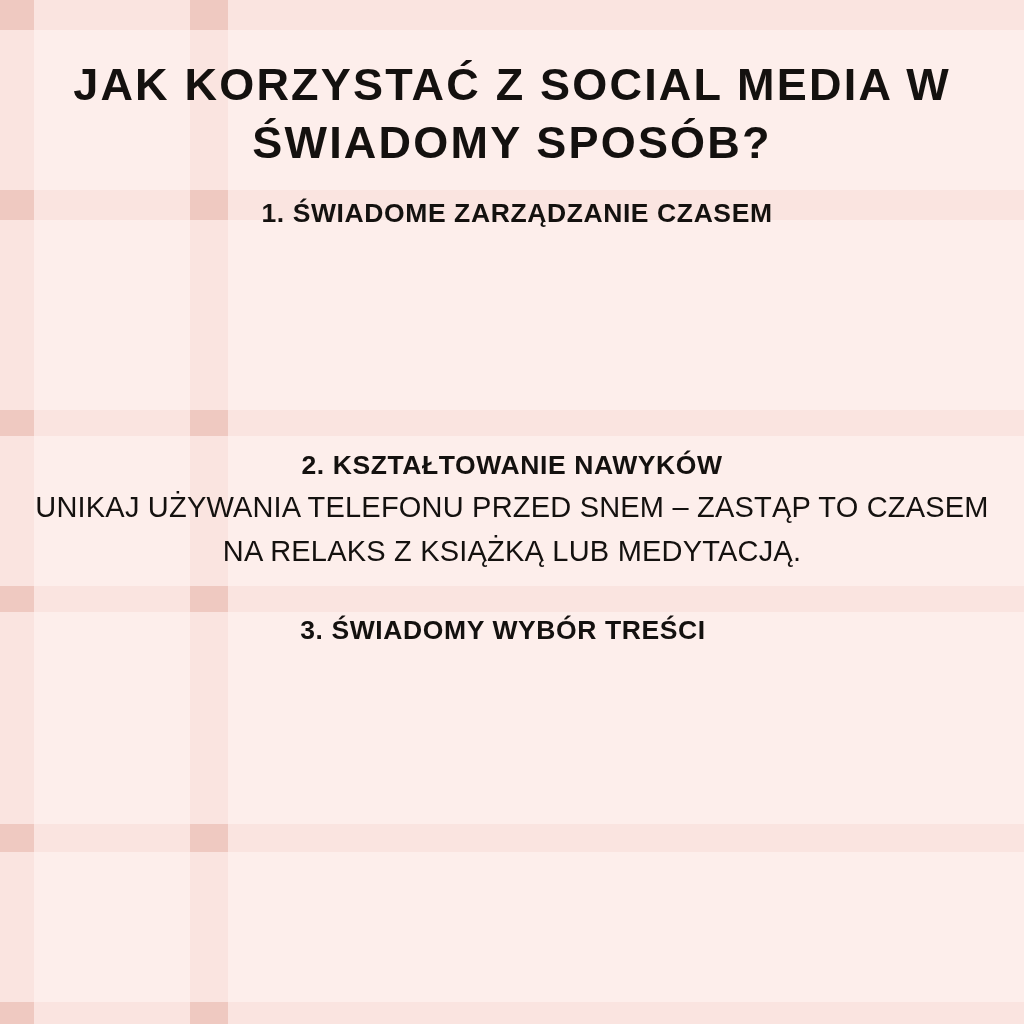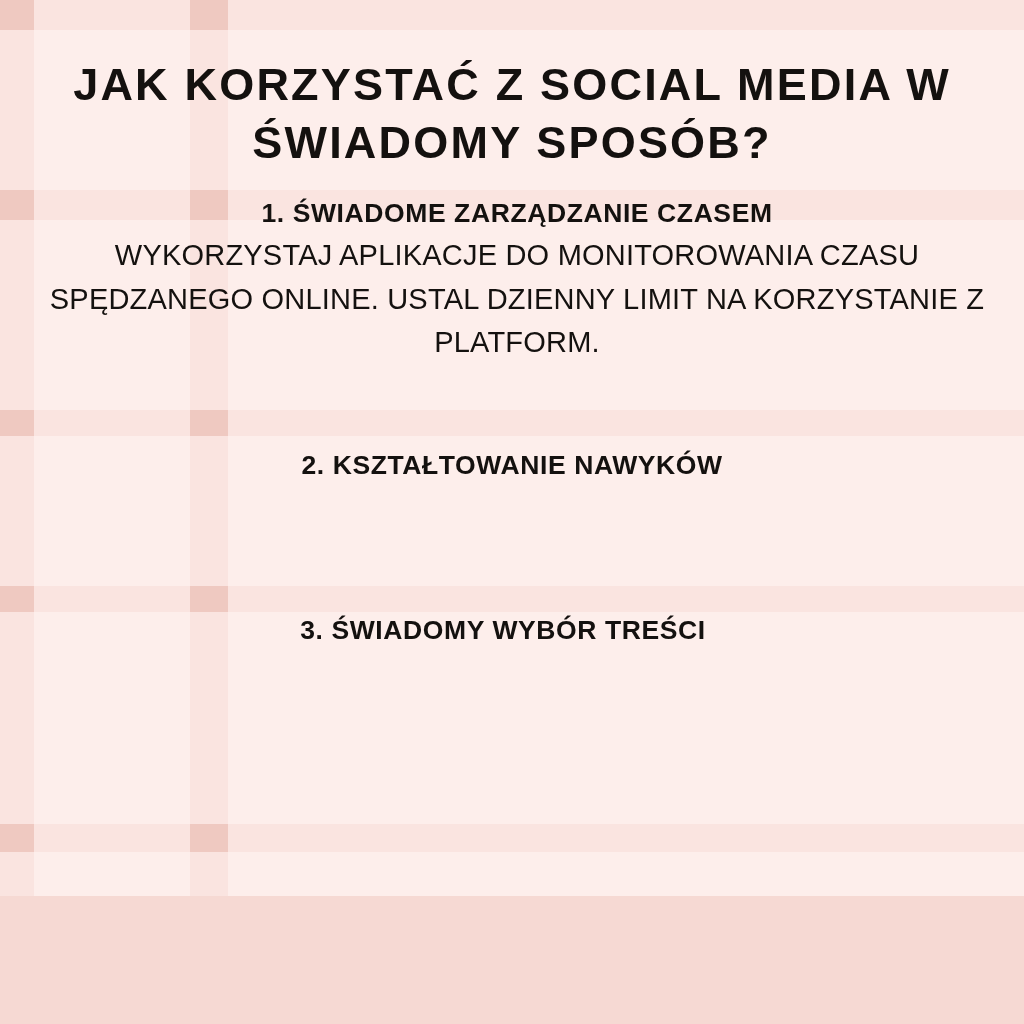--- a/index.html
+++ b/index.html
@@ -10,21 +10,21 @@
     width: 1024px;
     height: 1024px;
     font-family: "Liberation Sans", sans-serif;
     background: #f6d9d3;
     overflow: hidden;
   }
 
   .poster {
     position: relative;
     width: 1024px;
-    height: 896px;
+    height: 1024px;
     background: #efc9c1;
     overflow: hidden;
   }
 
   
   .stripe-v {
     position: absolute;
     top: 0;
     bottom: 0;
     background: #fae4e0;
@@ -115,25 +115,25 @@
   <div class="stripe-overlay" style="left:228px; top:612px; width:796px; height:212px;"></div>
   <div class="stripe-overlay" style="left:34px; top:852px; width:156px; height:150px;"></div>
   <div class="stripe-overlay" style="left:228px; top:852px; width:796px; height:150px;"></div>
 
   <div class="content">
 
     <h1 class="title">JAK KORZYSTAĆ Z SOCIAL MEDIA W ŚWIADOMY SPOSÓB?</h1>
 
     <div class="section" id="sec1">
       <p class="section-title">1. ŚWIADOME ZARZĄDZANIE CZASEM</p>
-      <p class="section-body">WYKORZYSTAJ APLIKACJE DO MONITOROWANIA CZASU SPĘDZANEGO ONLINE. USTAL DZIENNY LIMIT NA KORZYSTANIE Z PLATFORM.</p>
     </div>
 
     <div class="section" id="sec2">
       <p class="section-title">2. KSZTAŁTOWANIE NAWYKÓW</p>
+      <p class="section-body">UNIKAJ UŻYWANIA TELEFONU PRZED SNEM – ZASTĄP TO CZASEM NA RELAKS Z KSIĄŻKĄ LUB MEDYTACJĄ.</p>
     </div>
 
     <div class="section" id="sec3">
       <p class="section-title">3. ŚWIADOMY WYBÓR TREŚCI</p>
     </div>
 
 
   </div>
 </div>
 

